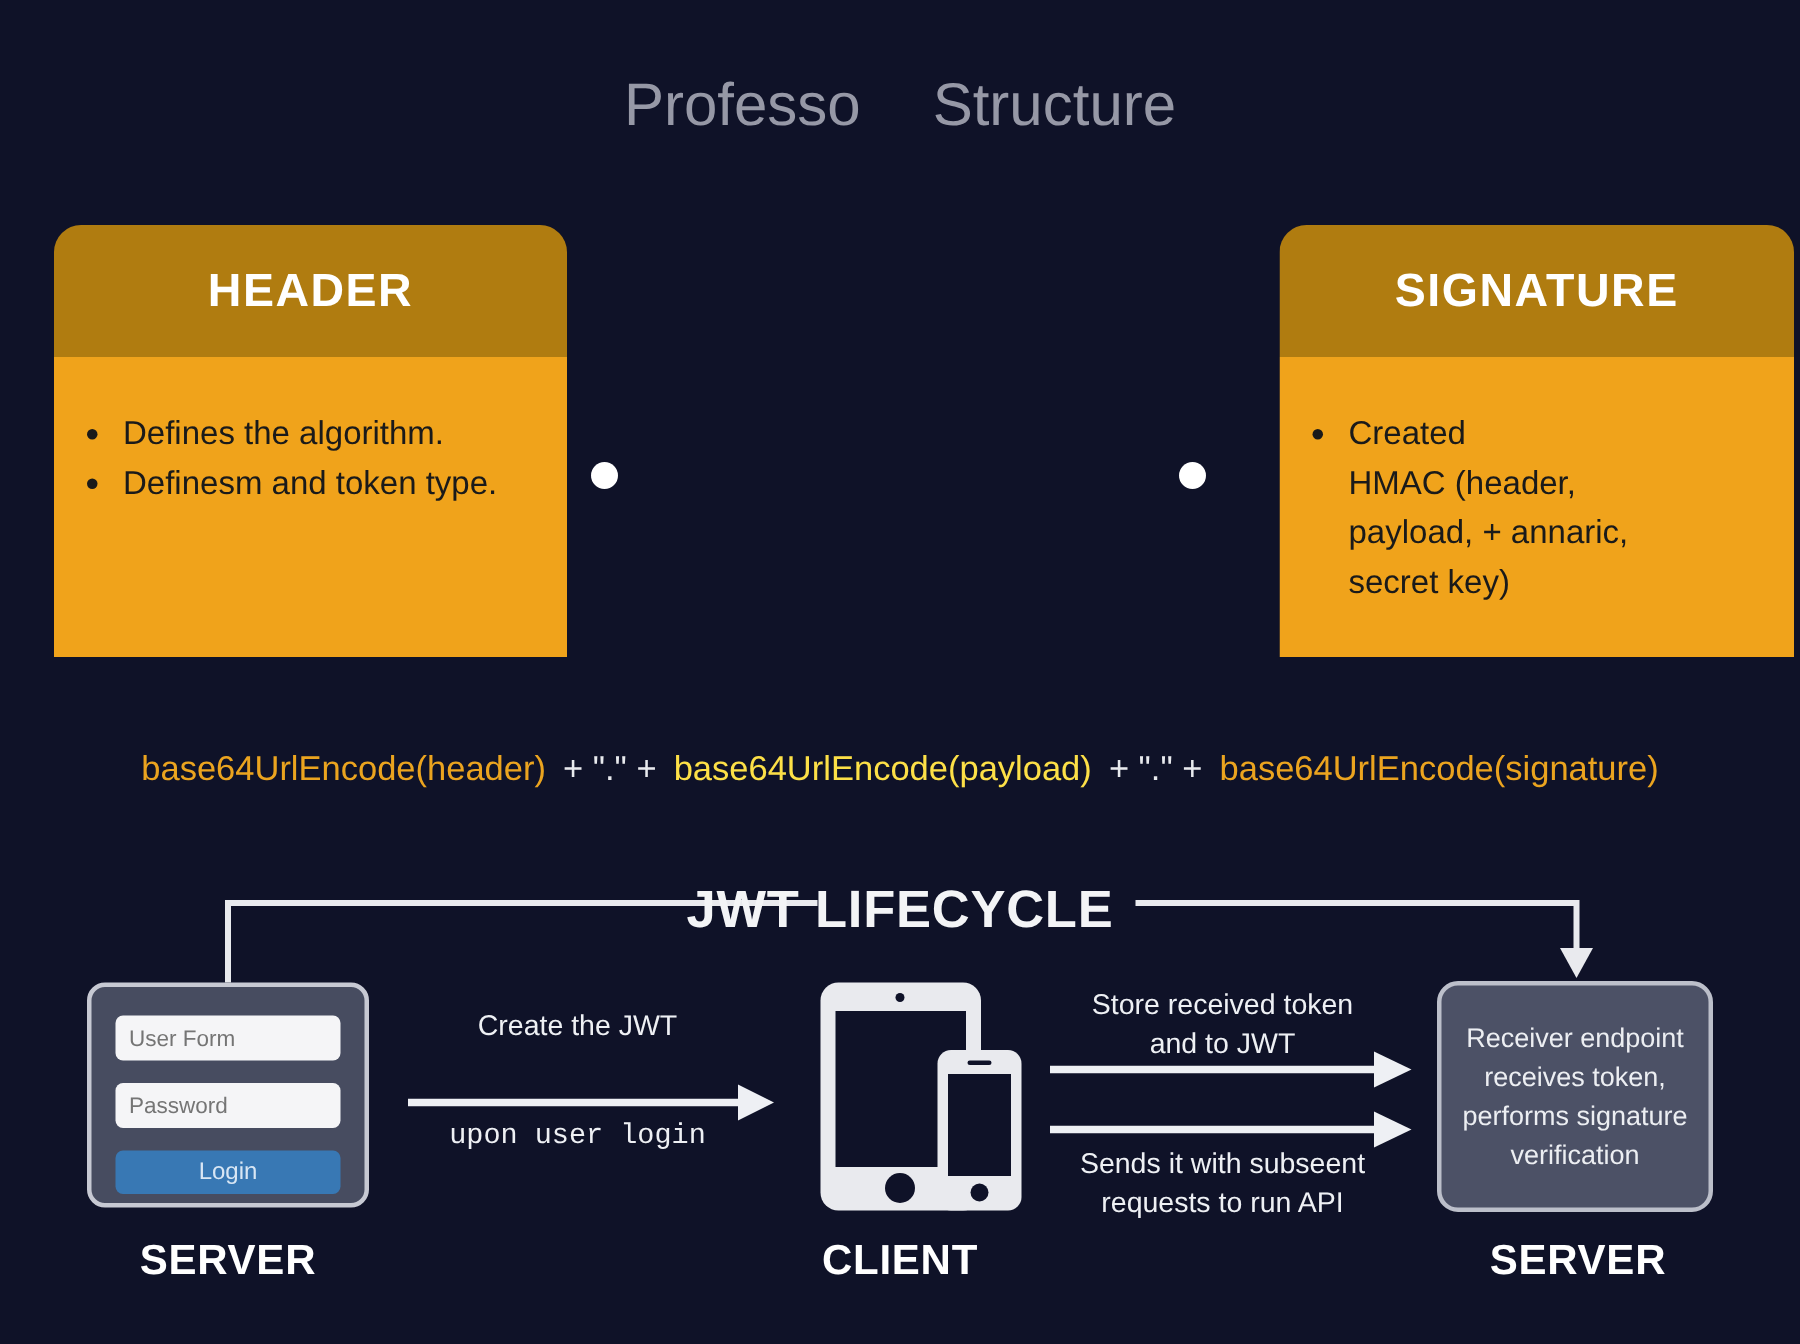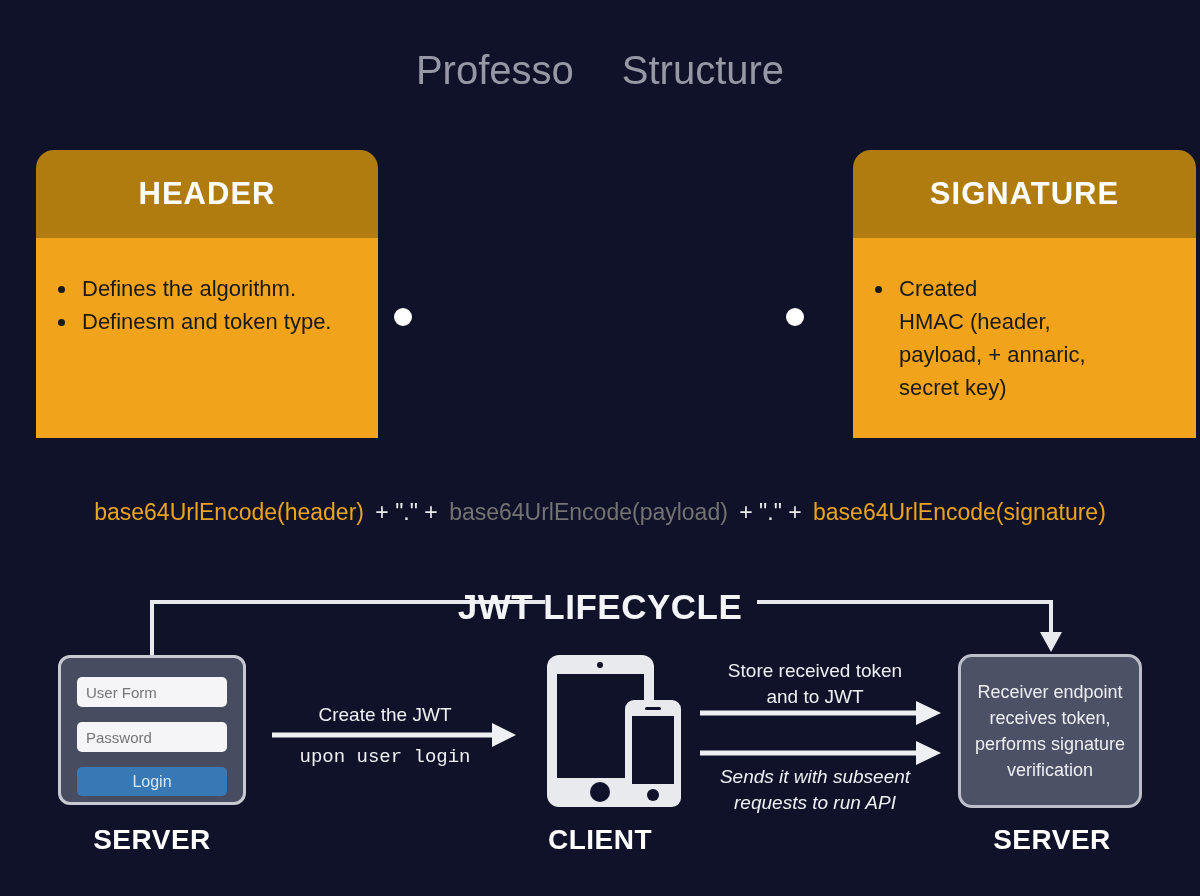--- a/index.html
+++ b/index.html
@@ -27,21 +27,21 @@
   .card-body ul{margin:0;padding:34px 18px 0 42px;color:#1a1a1a;font-size:22px;line-height:1.5;}
   .card-body li{margin:0;padding-left:4px;}
   .card.c3 li{white-space:pre-line;max-width:240px;}
 
   .dot{position:absolute;width:18px;height:18px;border-radius:50%;background:#ffffff;top:308px;}
   .dot.d1{left:394px;} .dot.d2{left:786px;}
 
   
   .formula{position:absolute;top:499px;left:0;width:1200px;text-align:center;font-size:23px;}
   .formula .seg-orange{color:#eba41f;}
-  .formula .seg-teal{color:#737373;text-align:right;}
+  .formula .seg-teal{color:#fde047;text-align:right;}
   .formula .seg-white{color:#e8eaee;margin:0 5px;}
 
   
   .lc-title{position:absolute;top:587px;left:450px;width:300px;text-align:center;
             font-size:35px;font-weight:bold;color:#f3f4f6;letter-spacing:.5px;}
   svg.wires{position:absolute;left:0;top:0;width:1200px;height:896px;pointer-events:none;}
 
   .login-form{position:absolute;left:58px;top:655px;width:188px;height:150px;
               background:#474c60;border:3px solid #c7c9d3;border-radius:12px;box-sizing:border-box;}
   .login-form input{position:absolute;left:16px;width:148px;height:30px;border:none;border-radius:5px;
@@ -51,24 +51,24 @@
   .login-btn{position:absolute;left:16px;top:109px;width:150px;height:29px;border:none;border-radius:5px;
              background:#3878b4;color:#d8e6f4;font-size:16px;font-family:"Liberation Sans",sans-serif;}
 
   .receiver-box{position:absolute;left:958px;top:654px;width:184px;height:154px;box-sizing:border-box;
                 background:#4c5166;border:3px solid #bcbfca;border-radius:14px;
                 display:flex;align-items:center;justify-content:center;}
   .receiver-box span{color:#eceef2;font-size:18px;line-height:1.45;text-align:center;padding:0 10px;}
 
   .flow-label{position:absolute;color:#eef0f4;font-size:19px;text-align:center;line-height:1.35;
               white-space:pre-line;}
-  .lbl-create1{left:285px;top:702px;width:200px;}
+  .lbl-create1{left:285px;top:672px;width:200px;}
   .lbl-create2{left:285px;top:745px;width:200px;font-family:Liberation Mono, monospace;}
   .lbl-store{left:705px;top:658px;width:220px;}
-  .lbl-send{left:705px;top:764px;width:220px;font-style:italic;}
+  .lbl-send{left:705px;top:764px;width:220px;}
 
   .node-label{position:absolute;top:824px;color:#ffffff;font-size:28px;font-weight:bold;
               text-align:center;letter-spacing:.5px;}
   .nl-left{left:60px;width:184px;} .nl-mid{left:520px;width:160px;} .nl-right{left:960px;width:184px;}
 </style>
 </head>
 <body>
 
 <div class="stage">
 

